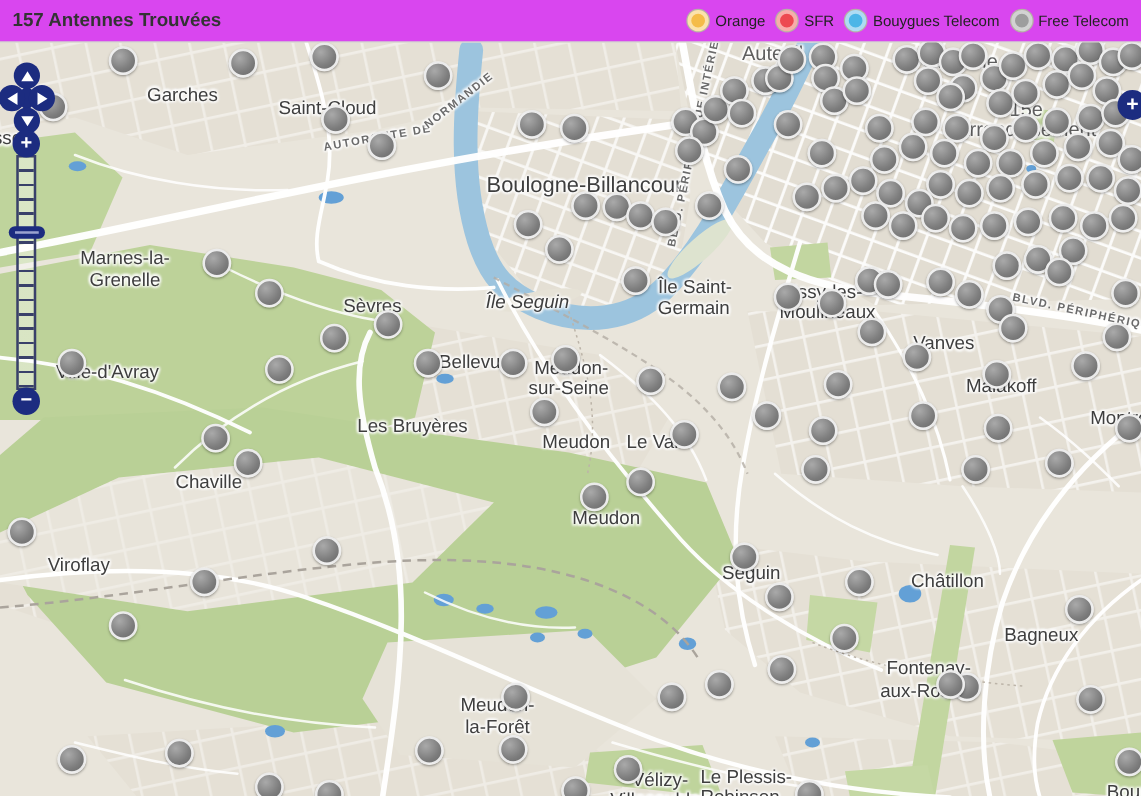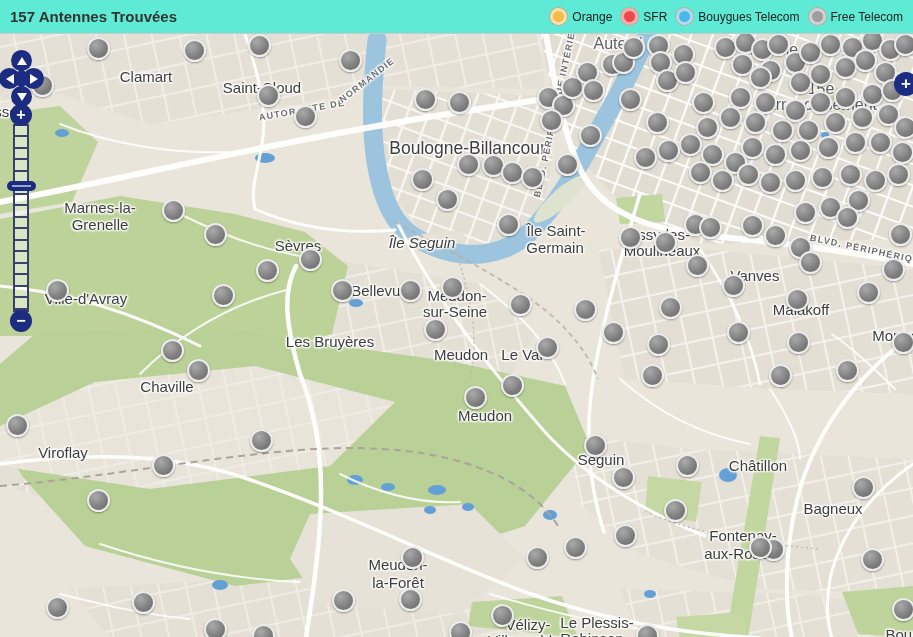--- a/index.html
+++ b/index.html
@@ -1,19 +1,19 @@
 <!DOCTYPE html>
 <html><head>
 <meta charset="utf-8">
 <style>
   html,body{margin:0;padding:0;background:#ffffff;font-family:"Liberation Sans",sans-serif;}
   .app{position:relative;width:913px;height:637px;overflow:hidden;background:#fff;}
 
   
-  .header{position:absolute;top:0;left:0;right:0;height:33px;background:#5eead4;display:flex;align-items:center;justify-content:space-between;padding:0 10px;box-sizing:border-box;z-index:50;}
+  .header{position:absolute;top:0;left:0;right:0;height:33px;background:#d946ef;display:flex;align-items:center;justify-content:space-between;padding:0 10px;box-sizing:border-box;z-index:50;}
   .title{font-size:15px;font-weight:bold;color:#333;}
   .legend{display:flex;align-items:center;gap:9px;}
   .legend-item{display:flex;align-items:center;gap:5px;font-size:12px;color:#222;cursor:pointer;}
   .legend-dot{width:11px;height:11px;border-radius:50%;border:3px solid #ccc;box-shadow:0 0 0 1px #b5b0a6;background:#999;}
 
   
   .map{position:absolute;top:33px;left:0;width:913px;height:604px;background:#e9e5db;overflow:hidden;border-top:1px solid #c9c9c9;cursor:grab;}
   .map svg.base{position:absolute;left:0;top:0;}
 
   .labels-layer,.markers-layer{position:absolute;left:0;top:0;width:913px;height:604px;pointer-events:none;}
@@ -199,21 +199,21 @@
 
       <g fill="none">
         <path d="M 0,452 C 100,444 200,424 300,416 C 380,410 440,418 485,436 C 520,450 545,470 560,495" stroke="#aaa49c" stroke-width="2" stroke-dasharray="7 5"></path>
         <path d="M 395,188 C 440,212 480,232 520,258 C 560,284 585,312 598,345" stroke="#b3ada4" stroke-width="1.8" stroke-dasharray="5 4" opacity="0.8"></path>
         <path d="M 455,215 C 470,260 480,300 470,345" stroke="#bcb4a8" stroke-width="1.2" stroke-dasharray="2 3"></path>
         <path d="M 650,480 C 700,500 760,510 820,515" stroke="#bcb4a8" stroke-width="1.2" stroke-dasharray="2 3"></path>
       </g>
     </svg>
 
     <div class="labels-layer">
-        <div class="maplabel town" style="left: 146px; top: 42px;">Clamart</div>
+        <div class="maplabel town" style="left: 146px; top: 42px;">Garches</div>
         <div class="maplabel town" style="left: 262px; top: 53px;">Saint-Cloud</div>
         <div class="maplabel town" style="left: 6px; top: 77px;">sso</div>
         <div class="maplabel big" style="left: 470px; top: 114px;">Boulogne-Billancourt</div>
         <div class="maplabel district" style="left: 618px; top: 10px;">Auteuil</div>
         <div class="maplabel district" style="left: 768px; top: 16px;">Grenelle</div>
         <div class="maplabel district" style="left: 821px; top: 55px;">15e</div>
         <div class="maplabel district" style="left: 821px; top: 71px;">Arrondissement</div>
         <div class="maplabel town" style="left: 100px; top: 173px;">Marnes-la-</div>
         <div class="maplabel town" style="left: 100px; top: 190px;">Grenelle</div>
         <div class="maplabel town" style="left: 86px; top: 264px;">Ville-d'Avray</div>

